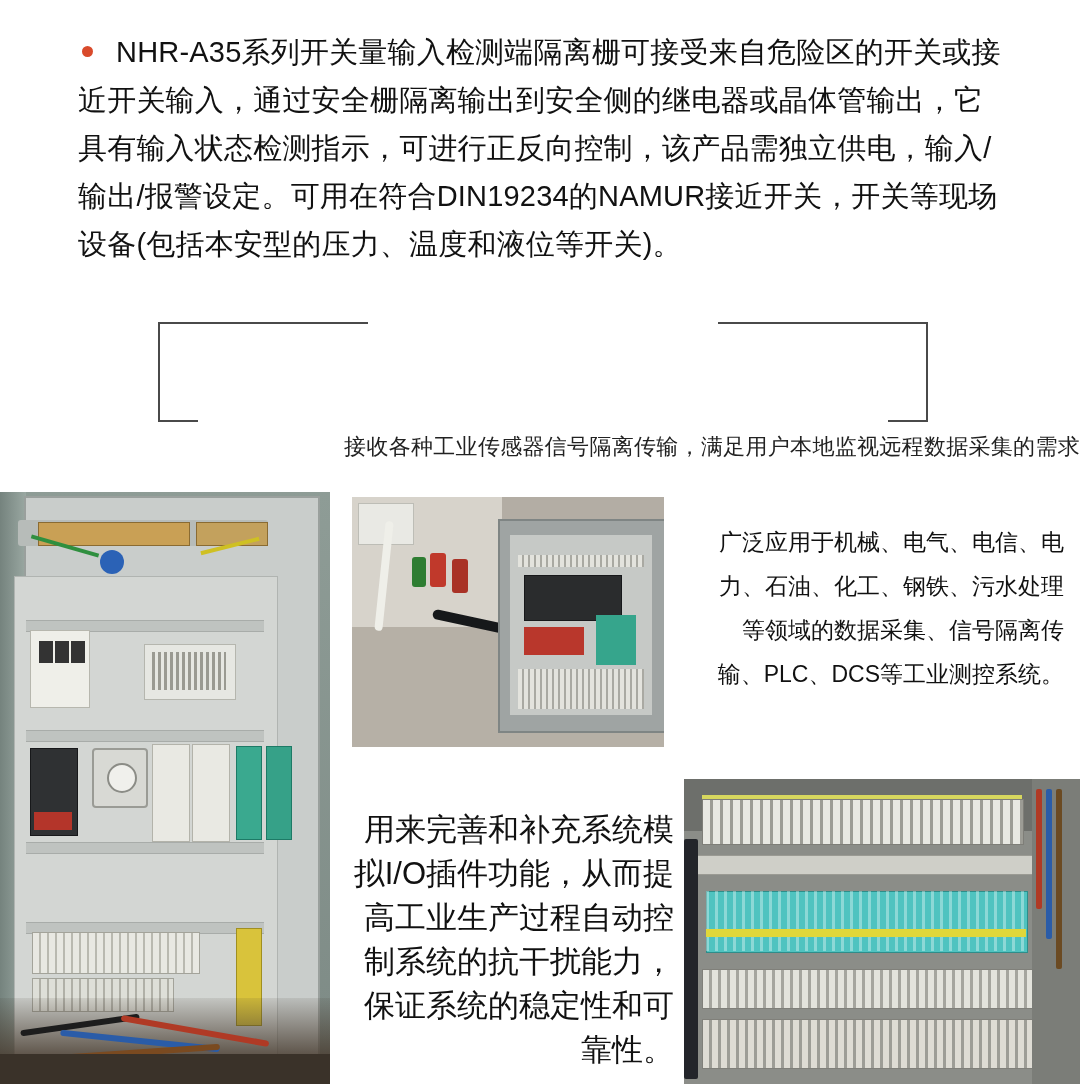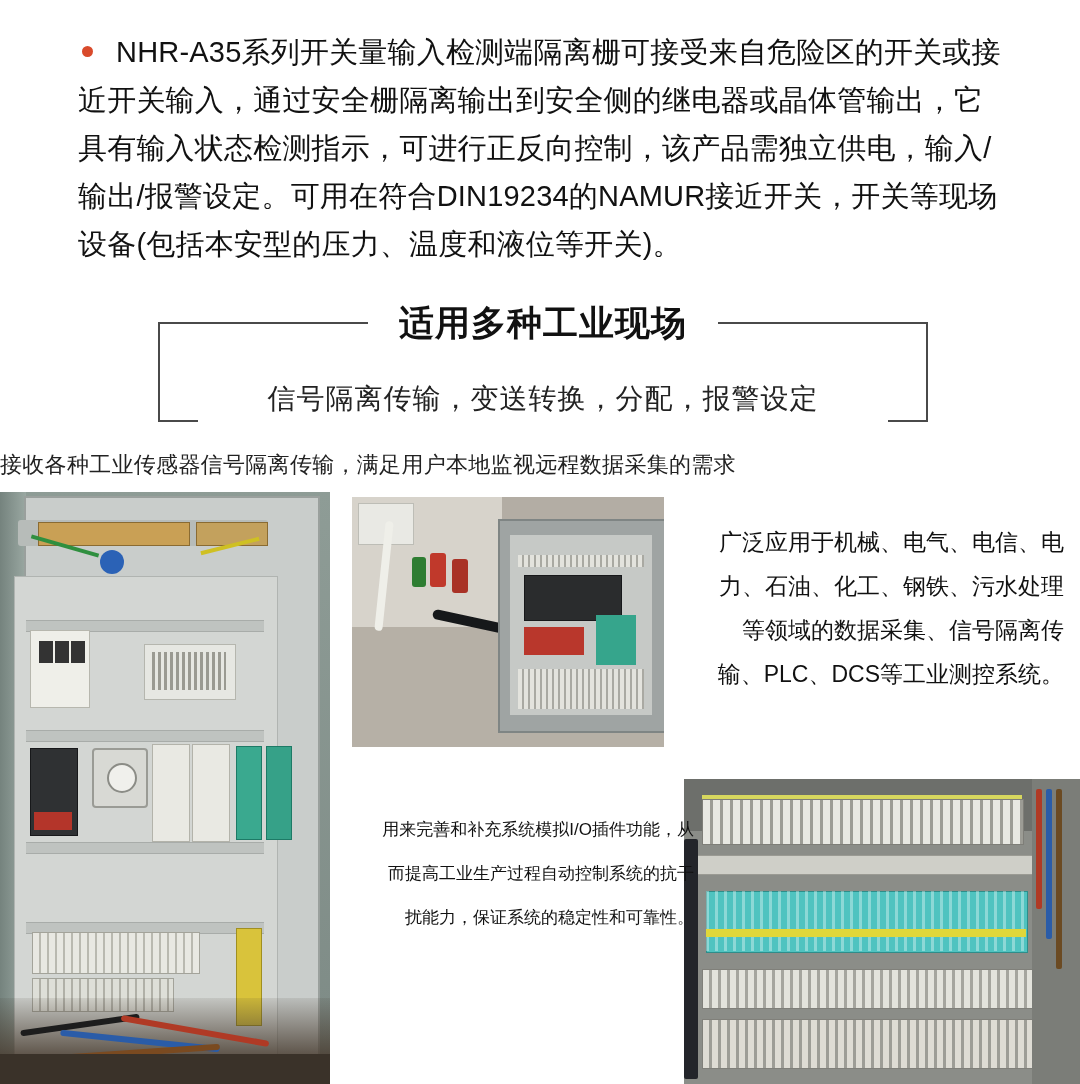--- a/index.html
+++ b/index.html
@@ -104,25 +104,24 @@
     text-align: center;
     font-size: 28px;
     color: #222;
     letter-spacing: 1px;
   }
   .headline-note {
     position: absolute;
     left: 0;
     top: 432px;
     width: 1080px;
-    text-align: left;
+    text-align: right;
     font-size: 22px;
     color: #222;
     letter-spacing: 0.3px;
-    margin-top: 18px;
   }
 
   
   .photo {
     position: absolute;
     overflow: hidden;
     background: #b9bcbb;
   }
   .photo-1 { left: 0px;   top: 492px; width: 330px; height: 592px; }
   .photo-2 { left: 352px; top: 497px; width: 312px; height: 250px; }
@@ -203,46 +202,43 @@
     font-size: 23px;
     line-height: 44px;
     text-align: right;
     color: #111;
   }
   .text-mid-bottom {
     position: absolute;
     left: 352px;
     top: 808px;
     width: 322px;
-    font-size: 17px;
+    font-size: 31px;
     line-height: 44px;
     text-align: right;
     color: #111;
-    margin-left: 20px;
   }
 </style>
 </head>
 <body>
 
 <div class="intro-block">
   <div class="intro-bullet"></div>
   <div class="intro-text">NHR-A35系列开关量输入检测端隔离栅可接受来自危险区的开关或接近开关输入，通过安全栅隔离输出到安全侧的继电器或晶体管输出，它具有输入状态检测指示，可进行正反向控制，该产品需独立供电，输入/输出/报警设定。可用在符合DIN19234的NAMUR接近开关，开关等现场设备(包括本安型的压力、温度和液位等开关)。</div>
 </div>
 
 <div class="headline-wrap">
   <div class="bracket">
     <div class="l-v"></div>
       <div class="l-h"></div>
       <div class="l-h2"></div>
     <div class="r-v"></div>
       <div class="r-h"></div>
       <div class="r-h2"></div>
   </div>
-  <div class="headline-title">适用多种工业现场</div>
-  <div class="headline-sub">信号隔离传输，变送转换，分配，报警设定</div>
 </div>
 <div class="headline-note">接收各种工业传感器信号隔离传输，满足用户本地监视远程数据采集的需求</div>
 
 <div class="photo photo-1">
   <div class="p1-wall"></div>
   <div class="p1-door"></div>
   <div class="p1-body"></div>
   <div class="p1-toprail"></div>
   <div class="p1-term-top"></div>
   <div class="p1-term-top2"></div>

